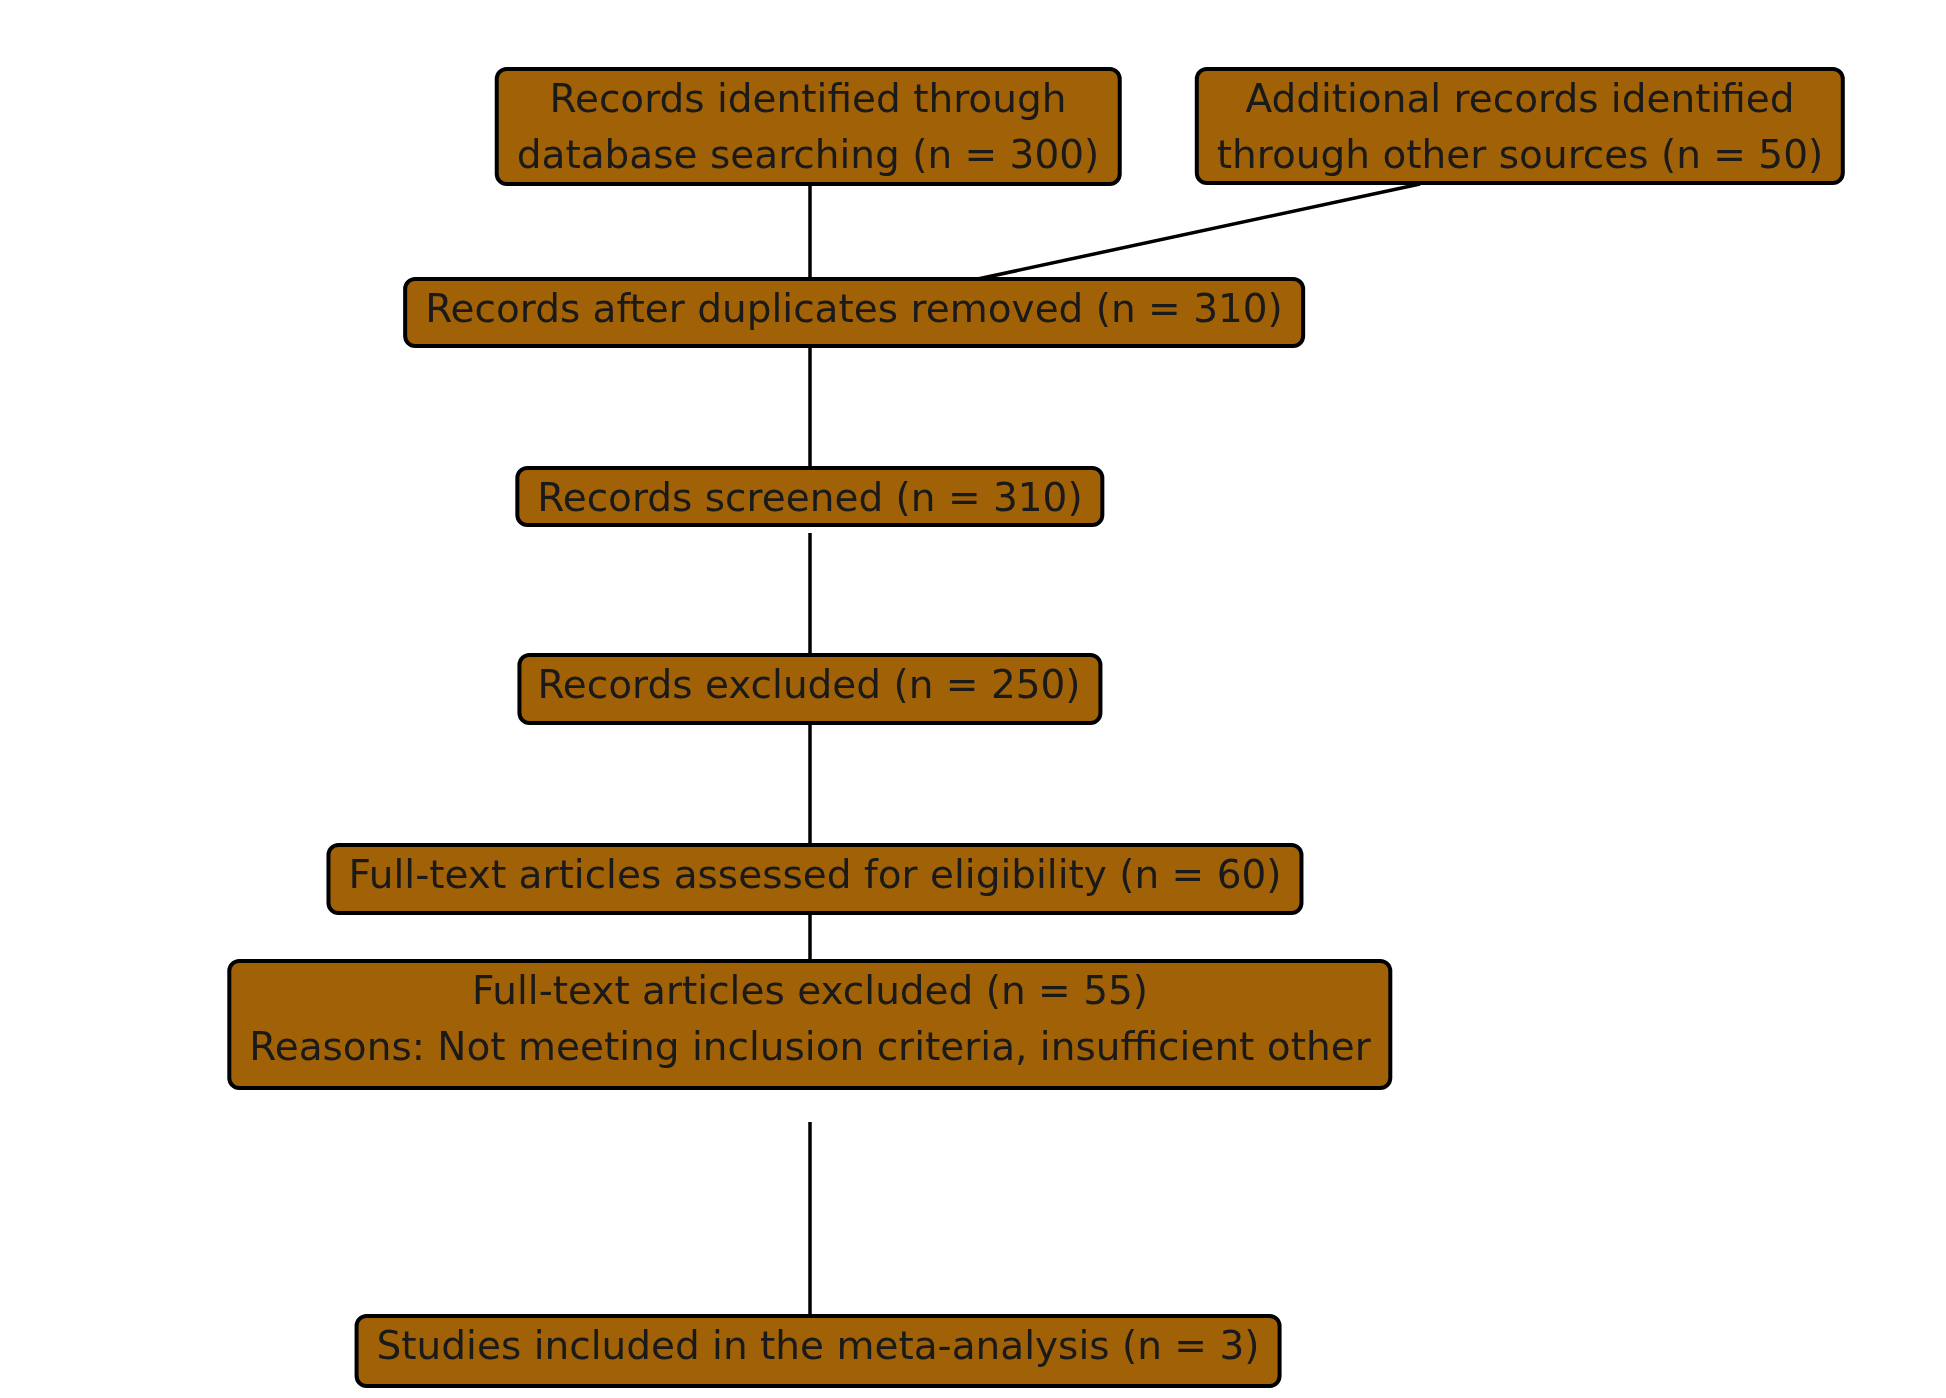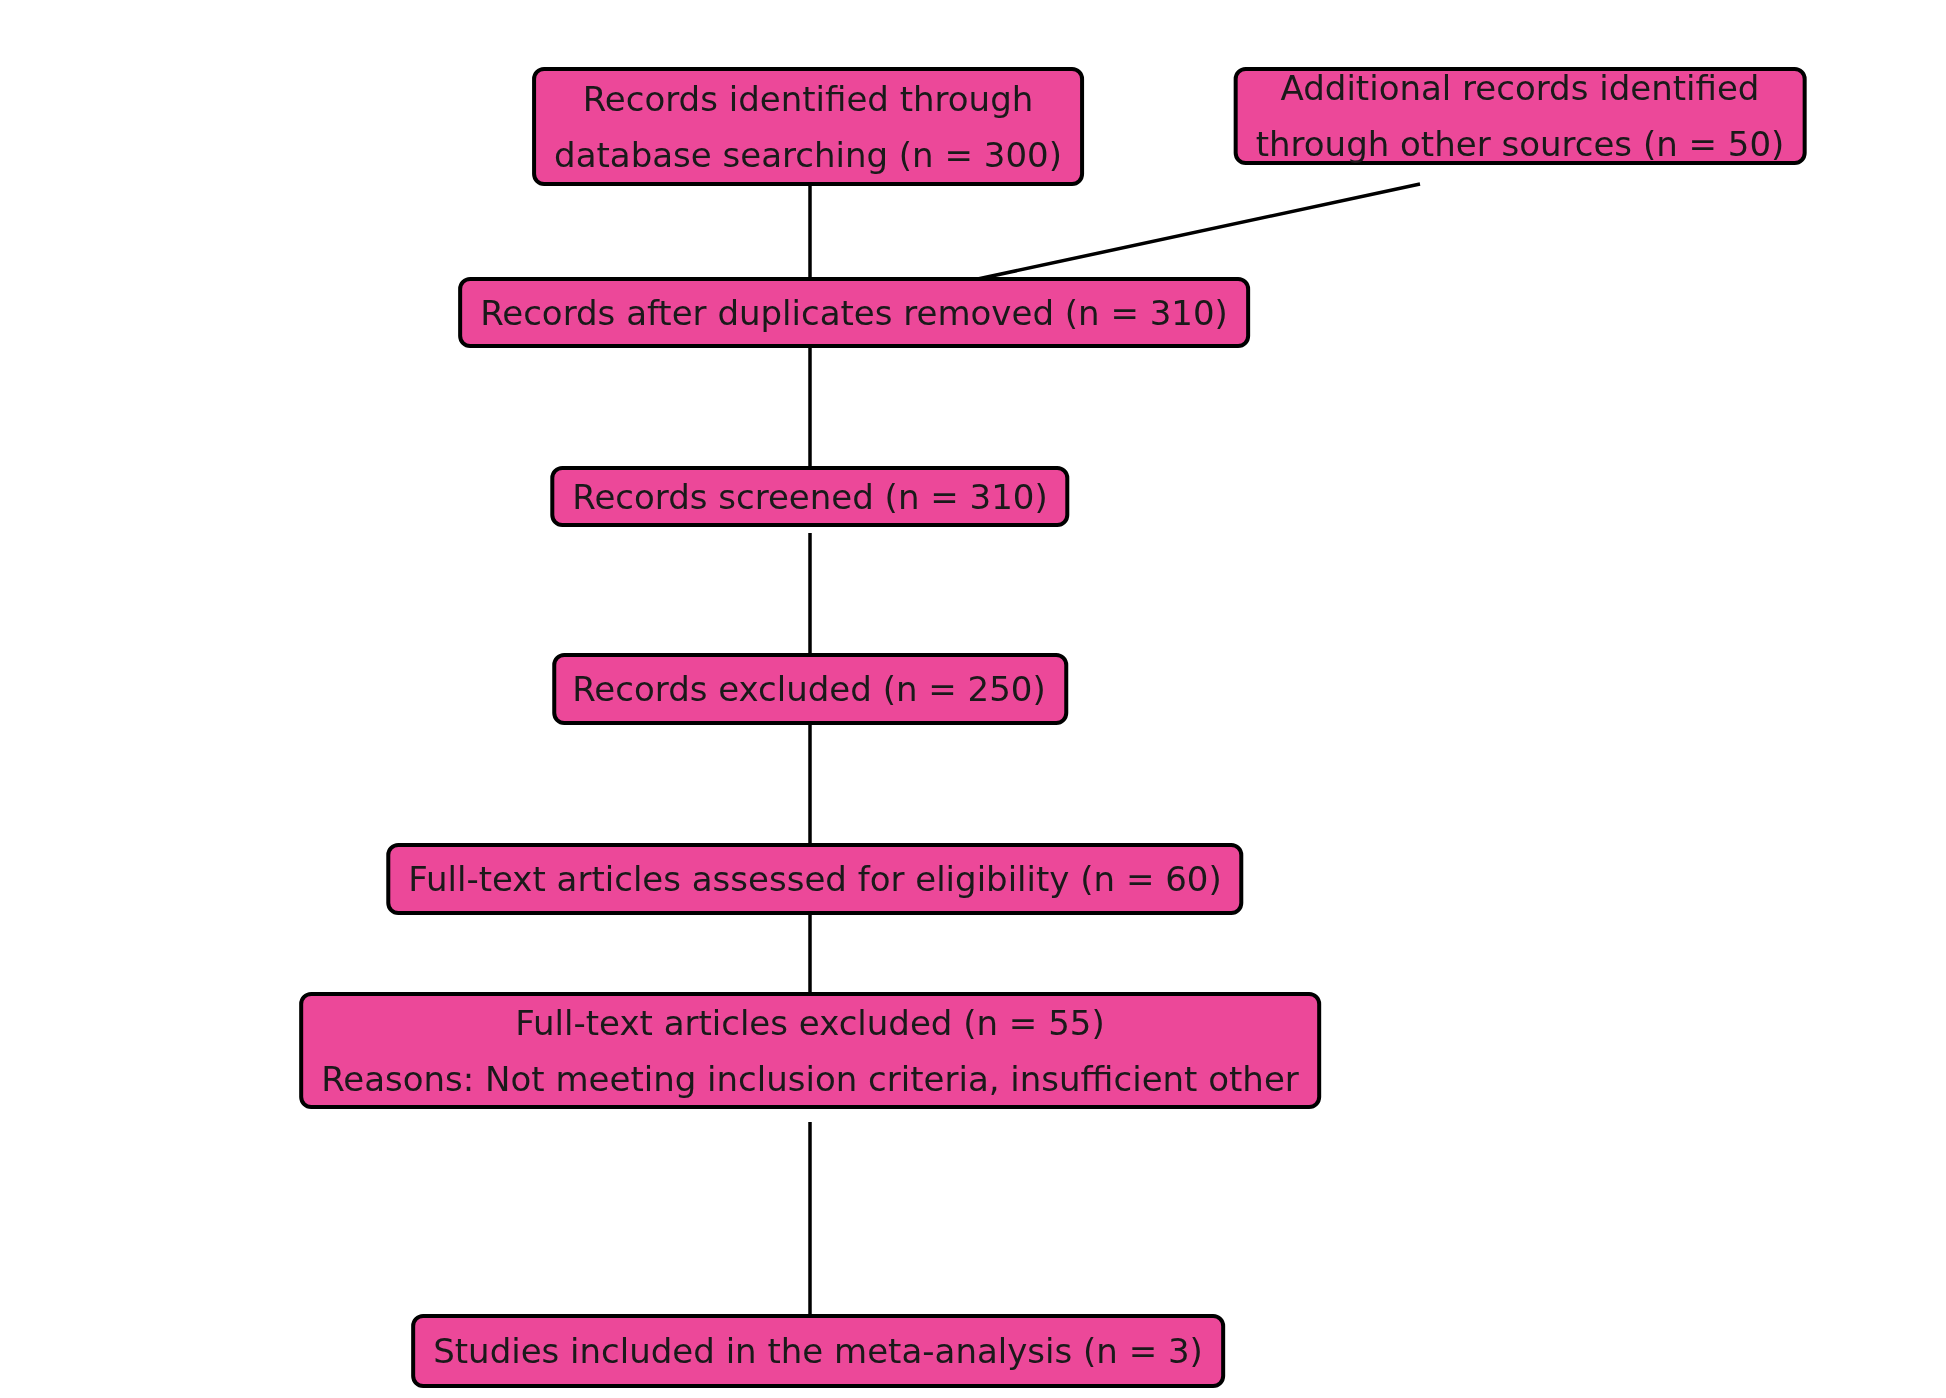--- a/index.html
+++ b/index.html
@@ -23,44 +23,44 @@
   }
   .connector {
     stroke-width: 3.5;
     fill: none;
   }
   .box {
     position: absolute;
     z-index: 2;
     transform: translateX(-50%);
     box-sizing: border-box;
-    background: #ec4899;
+    background: #a16207;
     border: 4px solid #000000;
     border-radius: 12px;
     padding: 0 18px;
     display: flex;
     flex-direction: column;
     align-items: center;
-    justify-content: center;
+    justify-content: flex-start;
     color: #1a1a1a;
-    font-size: 34px;
+    font-size: 39px;
     line-height: 56px;
     text-align: center;
   }
   .box .line {
     white-space: nowrap;
     display: block;
   }
   .box-identified     { left: 808px;  top: 67px;   height: 119px; }
-  .box-additional     { left: 1520px; top: 67px;   height: 98px; }
+  .box-additional     { left: 1520px; top: 67px;   height: 118px; }
   .box-duplicates     { left: 854px;  top: 277px;  height: 71px;  }
   .box-screened       { left: 810px;  top: 466px;  height: 61px;  }
   .box-excluded       { left: 810px;  top: 653px;  height: 72px; padding-left: 16px;  }
   .box-assessed       { left: 815px;  top: 843px;  height: 72px;  }
-  .box-ft-excluded    { left: 810px;  top: 992px; height: 117px; }
+  .box-ft-excluded    { left: 810px;  top: 959px; height: 131px; }
   .box-included       { left: 818px;  top: 1314px; height: 74px;  }
 </style>
 </head>
 <body>
 
 <div class="canvas">
 
   <svg class="connector-layer" width="1946" height="1398" viewBox="0 0 1946 1398">
     <line class="connector" x1="810" y1="180" x2="810" y2="280" stroke="#000000"></line>
     <line class="connector" x1="1420" y1="184" x2="973" y2="280" stroke="#000000"></line>

